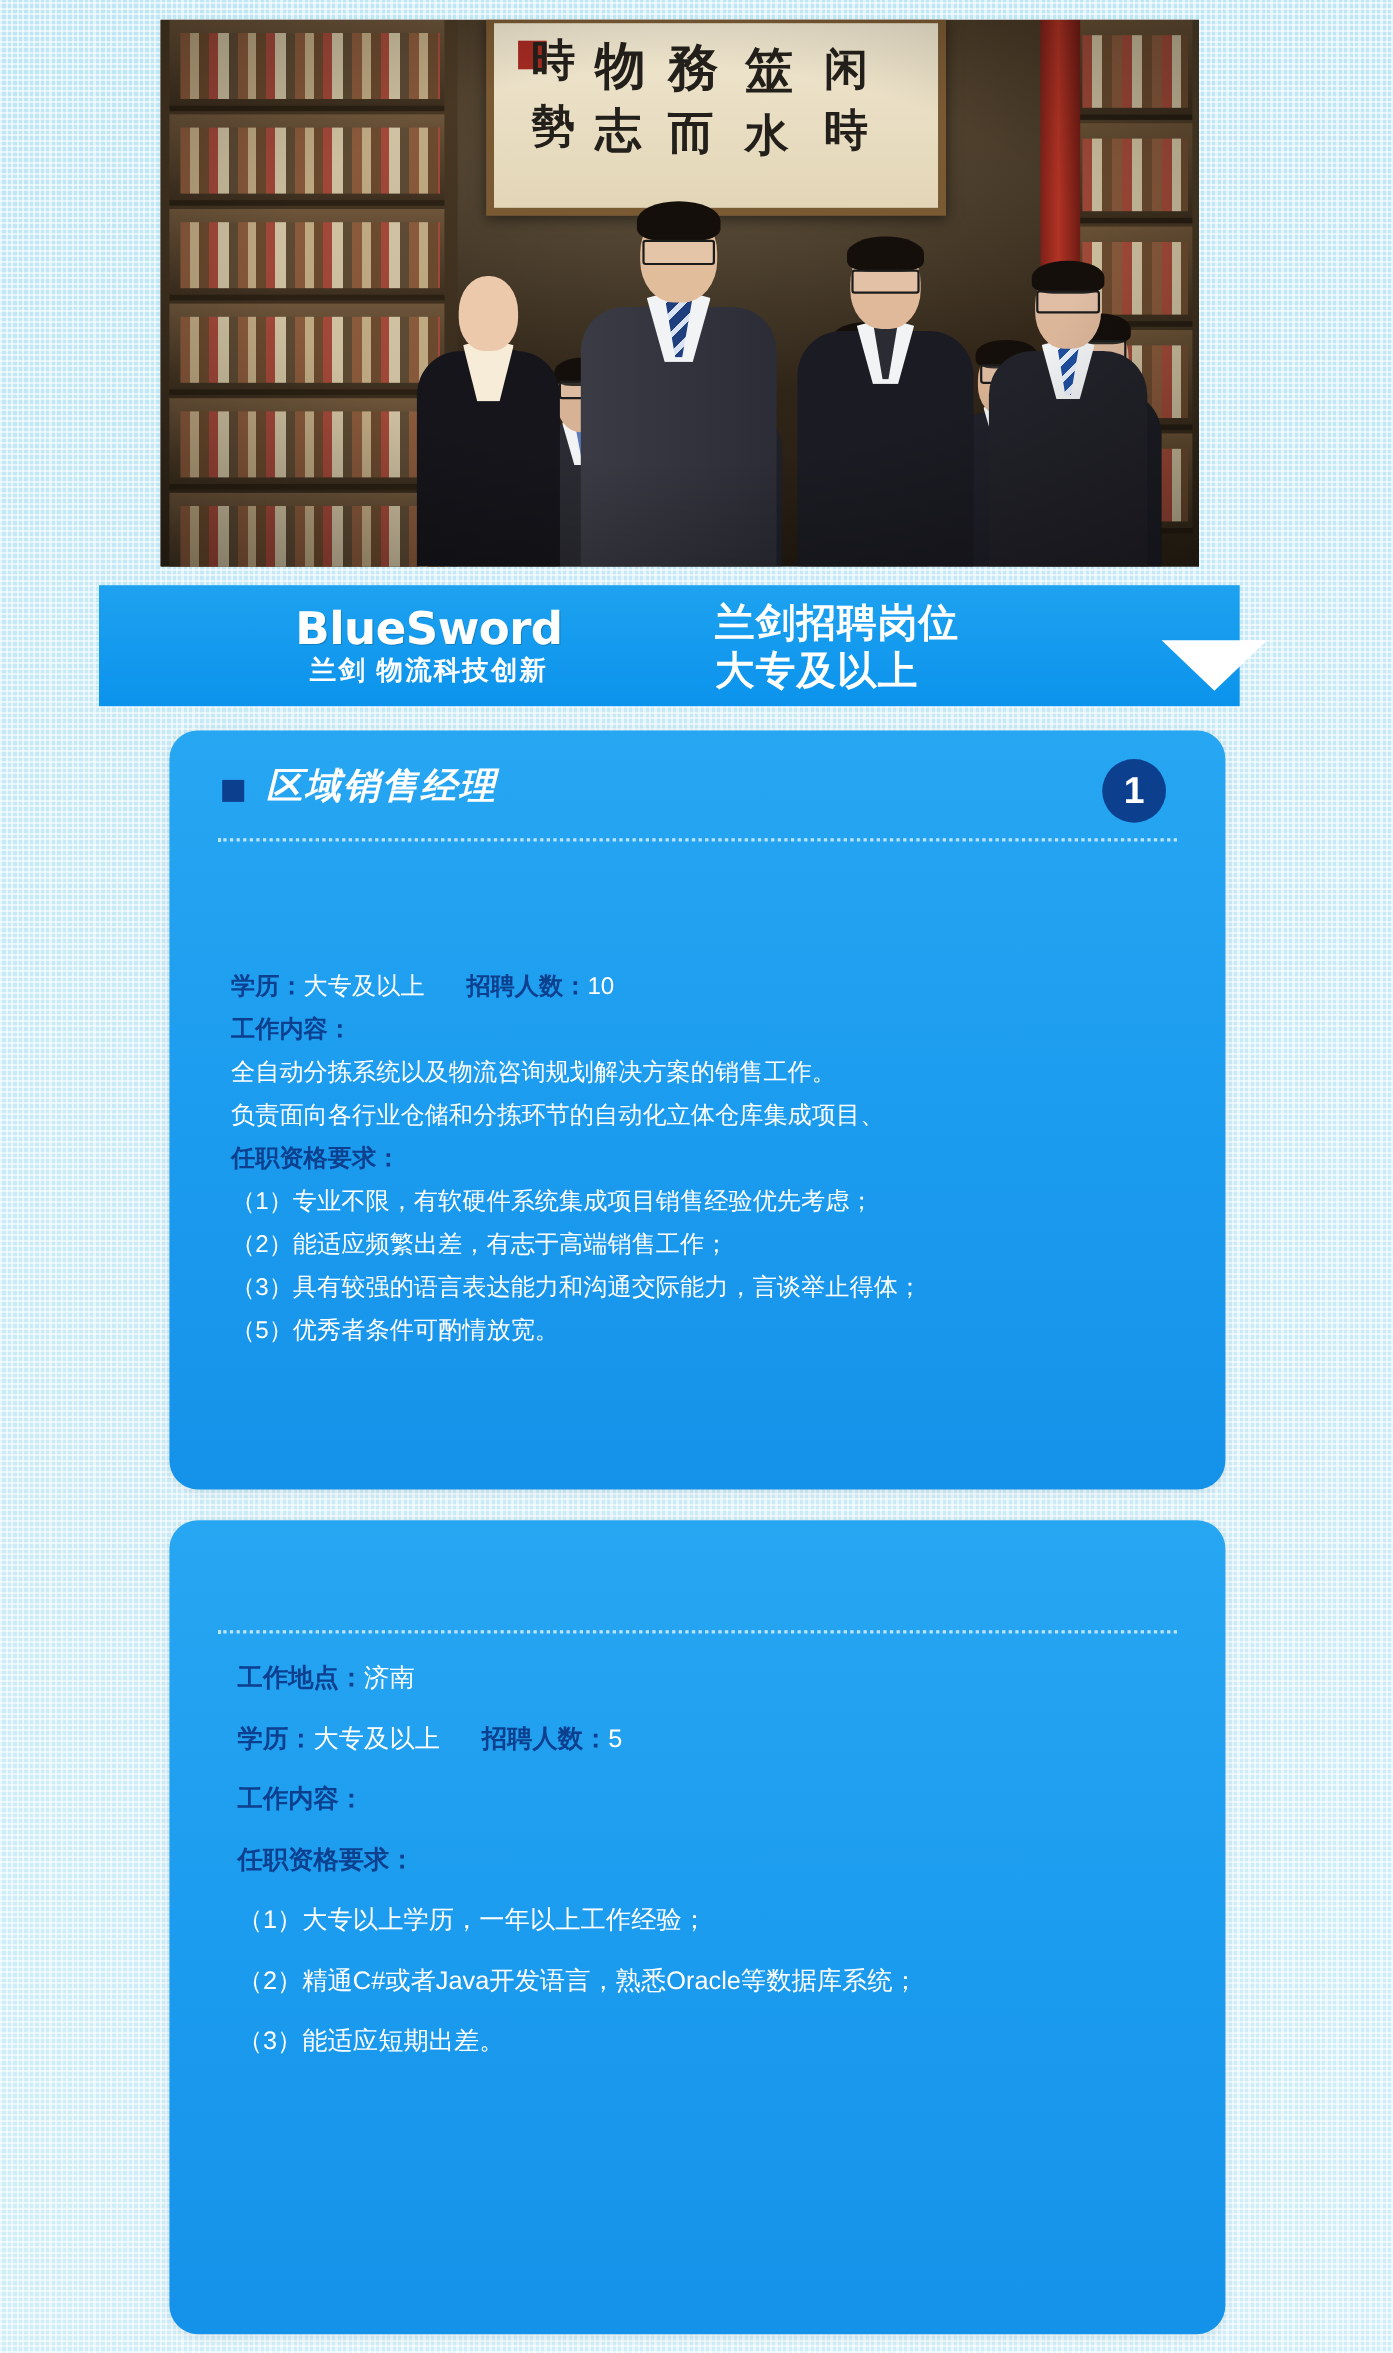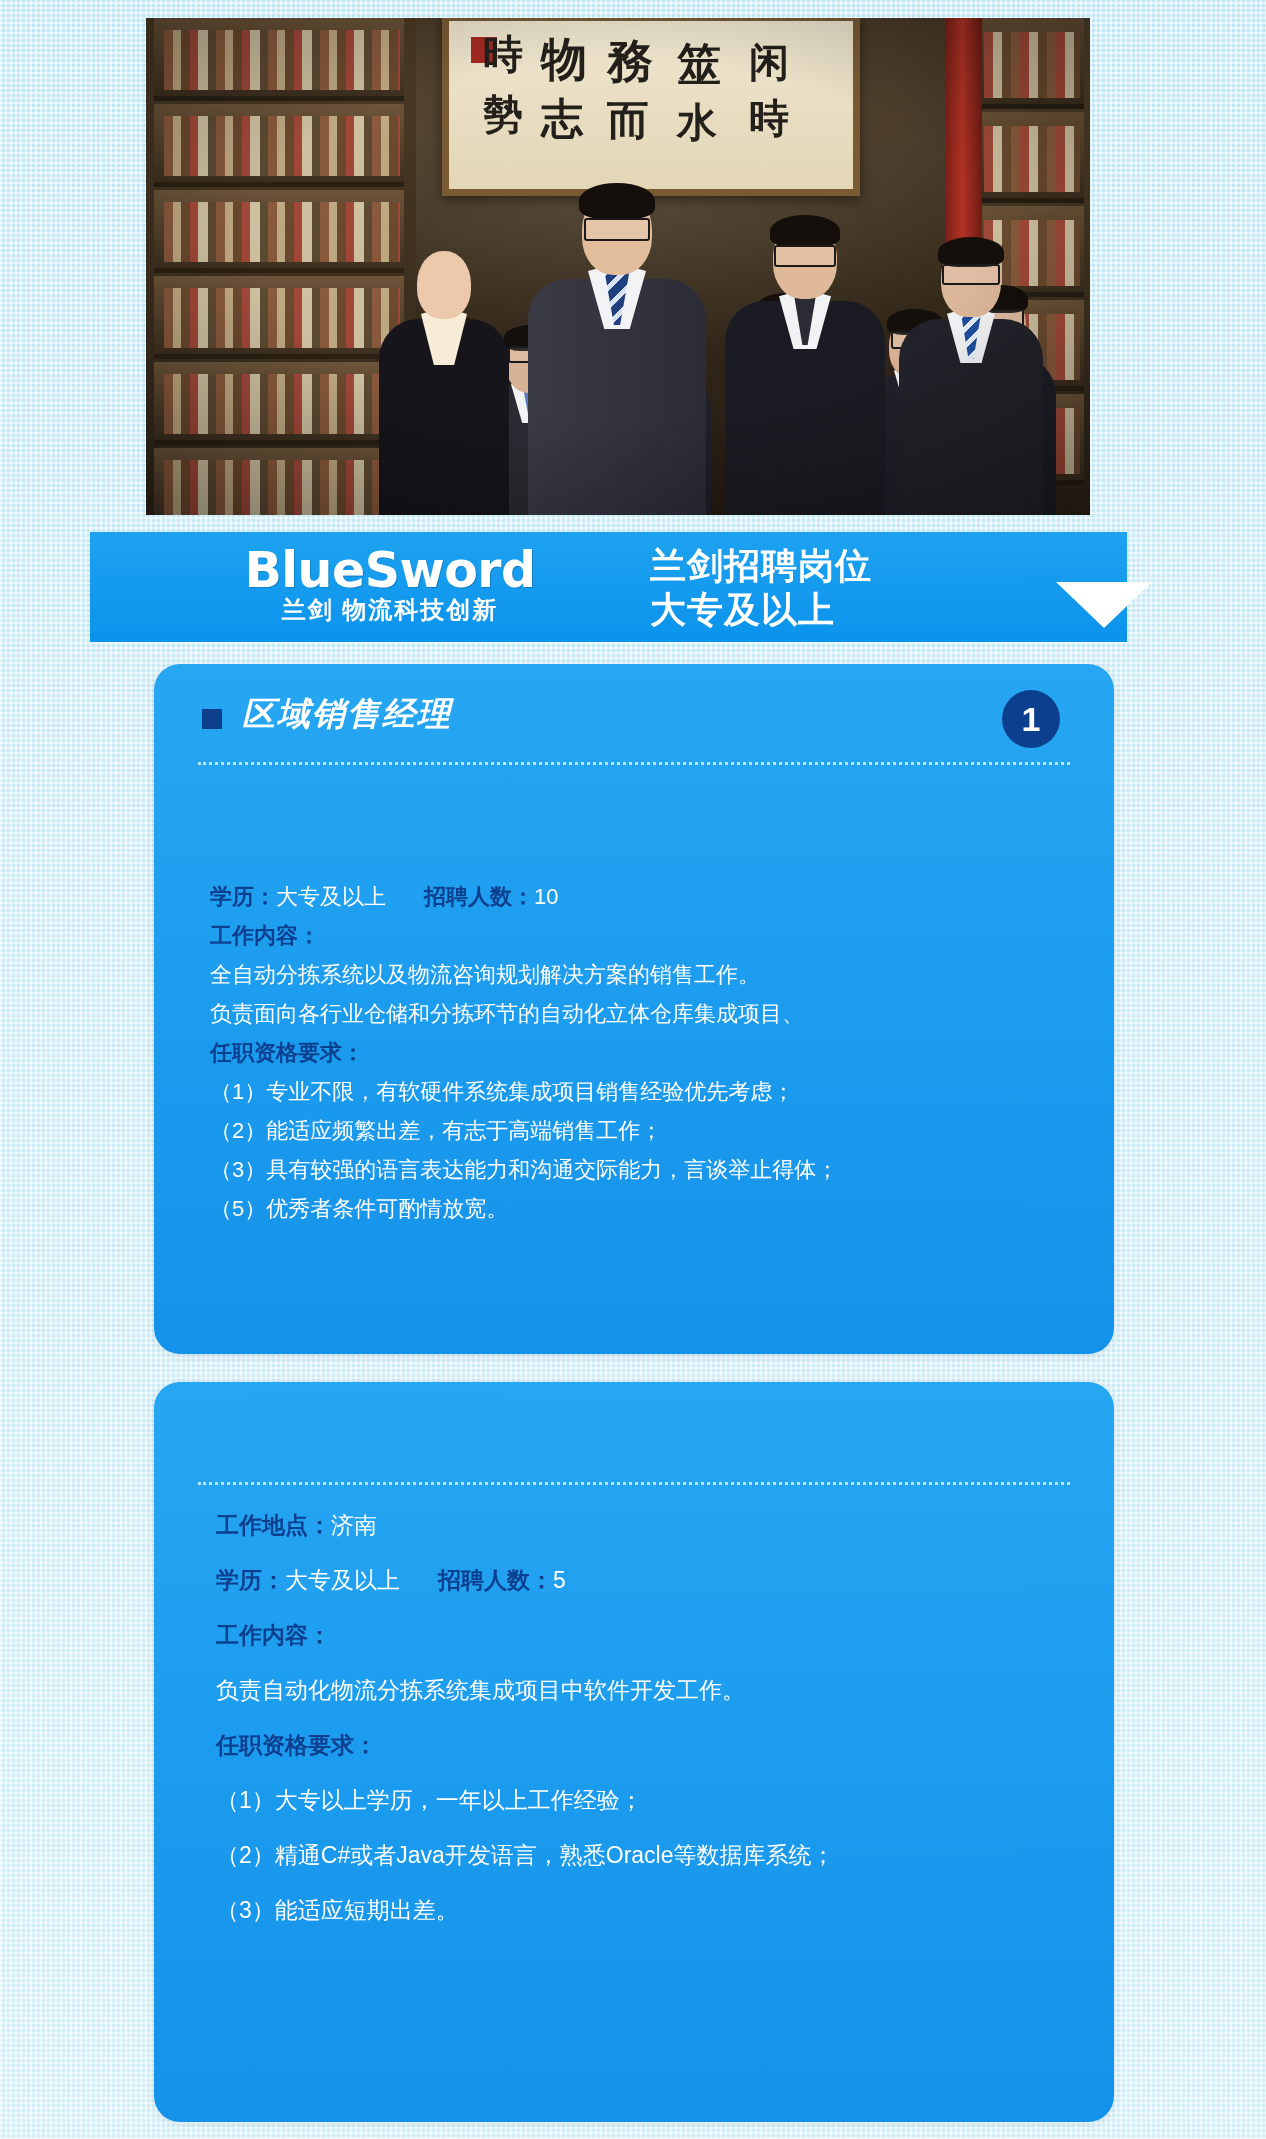--- a/index.html
+++ b/index.html
@@ -202,21 +202,21 @@
     position: absolute;
     left: 130px;
     top: 16px;
     width: 340px;
     text-align: center;
     color: #fff;
   }
   .logo-main {
     font-family: "DejaVu Sans", sans-serif;
     font-weight: bold;
-    font-size: 49px;
+    font-size: 41px;
     letter-spacing: -0.5px;
     line-height: 46px;
     text-shadow: 1px 1px 0 rgba(0,0,0,0.18);
   }
   .logo-sub {
     font-size: 24px;
     font-weight: bold;
     line-height: 32px;
     letter-spacing: 2px;
   }
@@ -521,21 +521,20 @@
     <div class="card-body">
       <div class="line">
         <span class="label">工作地点：</span><span class="val">济南</span>
       </div>
       <div class="line">
         <span class="label">学历：</span><span class="val">大专及以上</span><span class="inline-gap"></span><span class="label">招聘人数：</span><span class="val">5</span>
       </div>
       <div class="line">
         <span class="label">工作内容：</span>
       </div>
-      <div class="line">负责自动化物流分拣系统集成项目中软件开发工作。</div>
       <div class="line">
         <span class="label">任职资格要求：</span>
       </div>
       <div class="line">（1）大专以上学历，一年以上工作经验；</div>
       <div class="line">（2）精通C#或者Java开发语言，熟悉Oracle等数据库系统；</div>
       <div class="line">（3）能适应短期出差。</div>
     </div>
   </div>
 
 </div>

